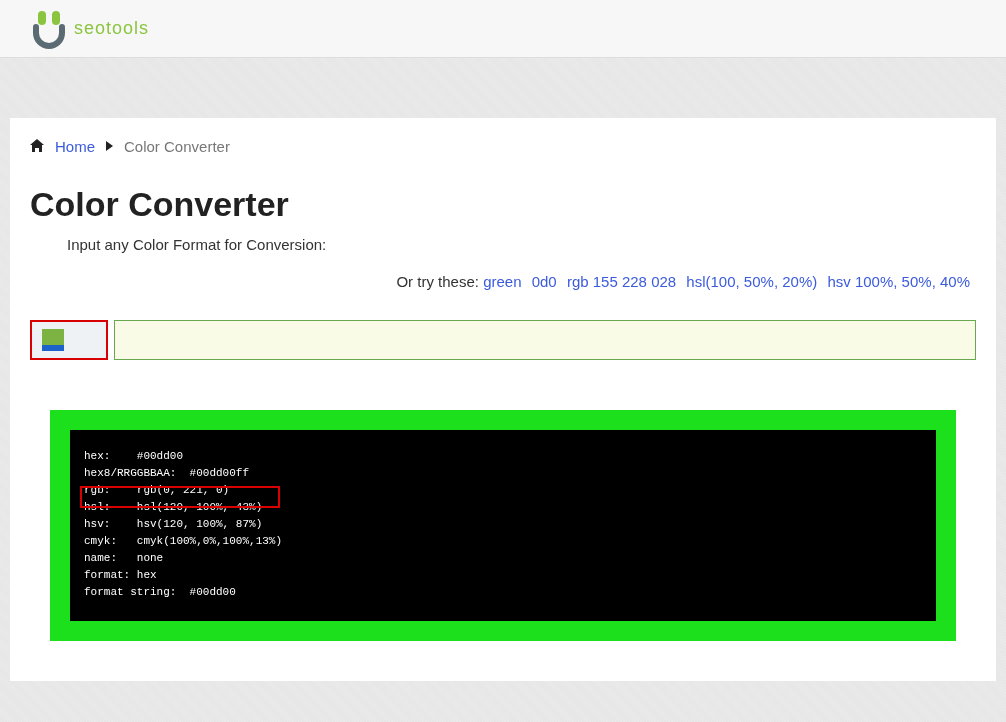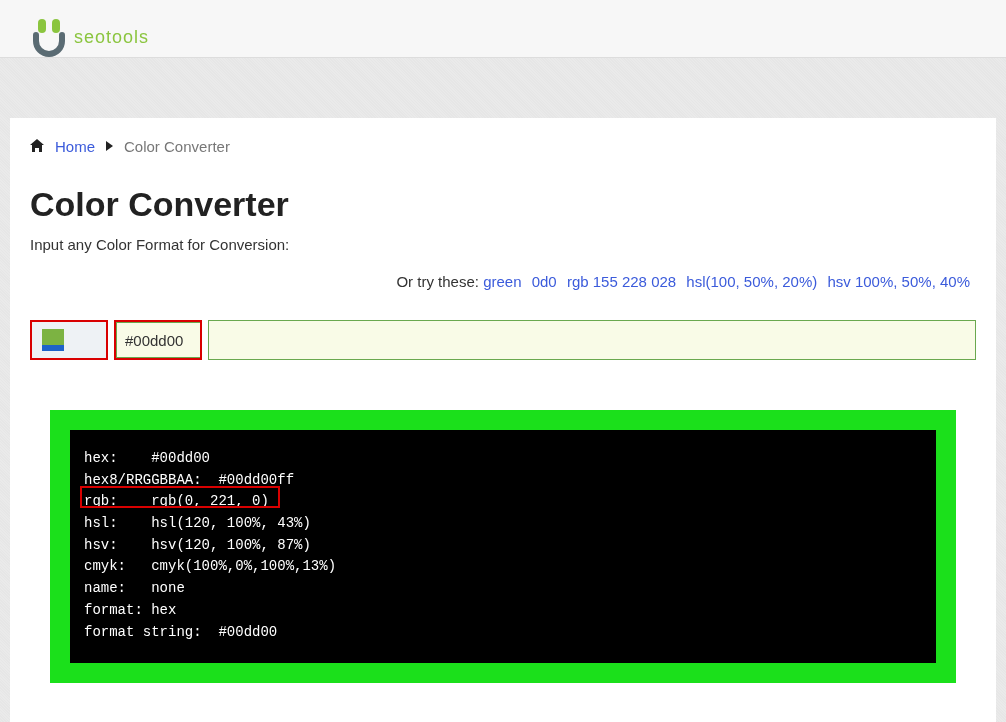--- a/index.html
+++ b/index.html
@@ -9,21 +9,21 @@
     background-image: repeating-linear-gradient(45deg, #e6e6e6 0, #e6e6e6 1px, #eaeaea 1px, #eaeaea 2px);
     width: 1006px;
     height: 722px;
     overflow: hidden;
   }
   .topbar {
     background: #f7f7f7;
     border-bottom: 1px solid #ddd;
     height: 58px;
     display: flex;
-    align-items: flex-end;
+    align-items: center;
     padding: 0 30px;
   }
   .logo {
     display: flex;
     align-items: center;
     gap: 2px;
   }
   .logo-icon {
     width: 40px;
     height: 40px;
@@ -58,20 +58,21 @@
   h1.page-title {
     font-size: 34px;
     font-weight: 600;
     color: #222;
     margin-bottom: 12px;
   }
   .subheading {
     font-size: 15px;
     color: #333;
     margin-bottom: 20px;
+    margin-left: 37px;
   }
   .try-line {
     font-size: 15px;
     color: #333;
     margin-bottom: 30px;
     text-align: right;
   }
   .try-line a {
     color: #3b5bdb;
     text-decoration: none;
@@ -130,21 +131,21 @@
   }
   .result-outer {
     background: #1be01b;
     padding: 20px;
     margin: 0 20px;
   }
   .result-terminal {
     background: #000;
     color: #fff;
     font-family: "Consolas", "Courier New", monospace;
-    font-size: 14px;
+    font-size: 11px;
     padding: 18px 14px 20px 14px;
     line-height: 1.55;
     position: relative;
     white-space: pre;
   }
   .term-line { display: block; }
   .term-highlight {
     position: absolute;
     border: 2px solid #d90000;
     left: 10px;
@@ -199,23 +200,20 @@
     <a href="#">hsv 100%, 50%, 40%</a>
   </div>
 
   <div class="input-row">
     <div class="swatch-box">
       <div class="swatch-inner">
         <div class="top"></div>
           <div class="bot"></div>
       </div>
     </div>
-    <div class="color-input-wrap">
-      <input type="text" class="color-input-left" value="#00dd00" style="">
-    </div>
     <input type="text" class="color-input-full" style="">
   </div>
 
   <div class="result-outer">
     <div class="result-terminal"><span class="term-line">hex:    #00dd00</span><span class="term-line">hex8/RRGGBBAA:  #00dd00ff</span><span class="term-line">rgb:    rgb(0, 221, 0)</span><span class="term-line">hsl:    hsl(120, 100%, 43%)</span><span class="term-line">hsv:    hsv(120, 100%, 87%)</span><span class="term-line">cmyk:   cmyk(100%,0%,100%,13%)</span><span class="term-line">name:   none</span><span class="term-line">format: hex</span><span class="term-line">format string:  #00dd00</span><div class="term-highlight"></div></div>
   </div>
 
 </div>
 
 </body></html>

